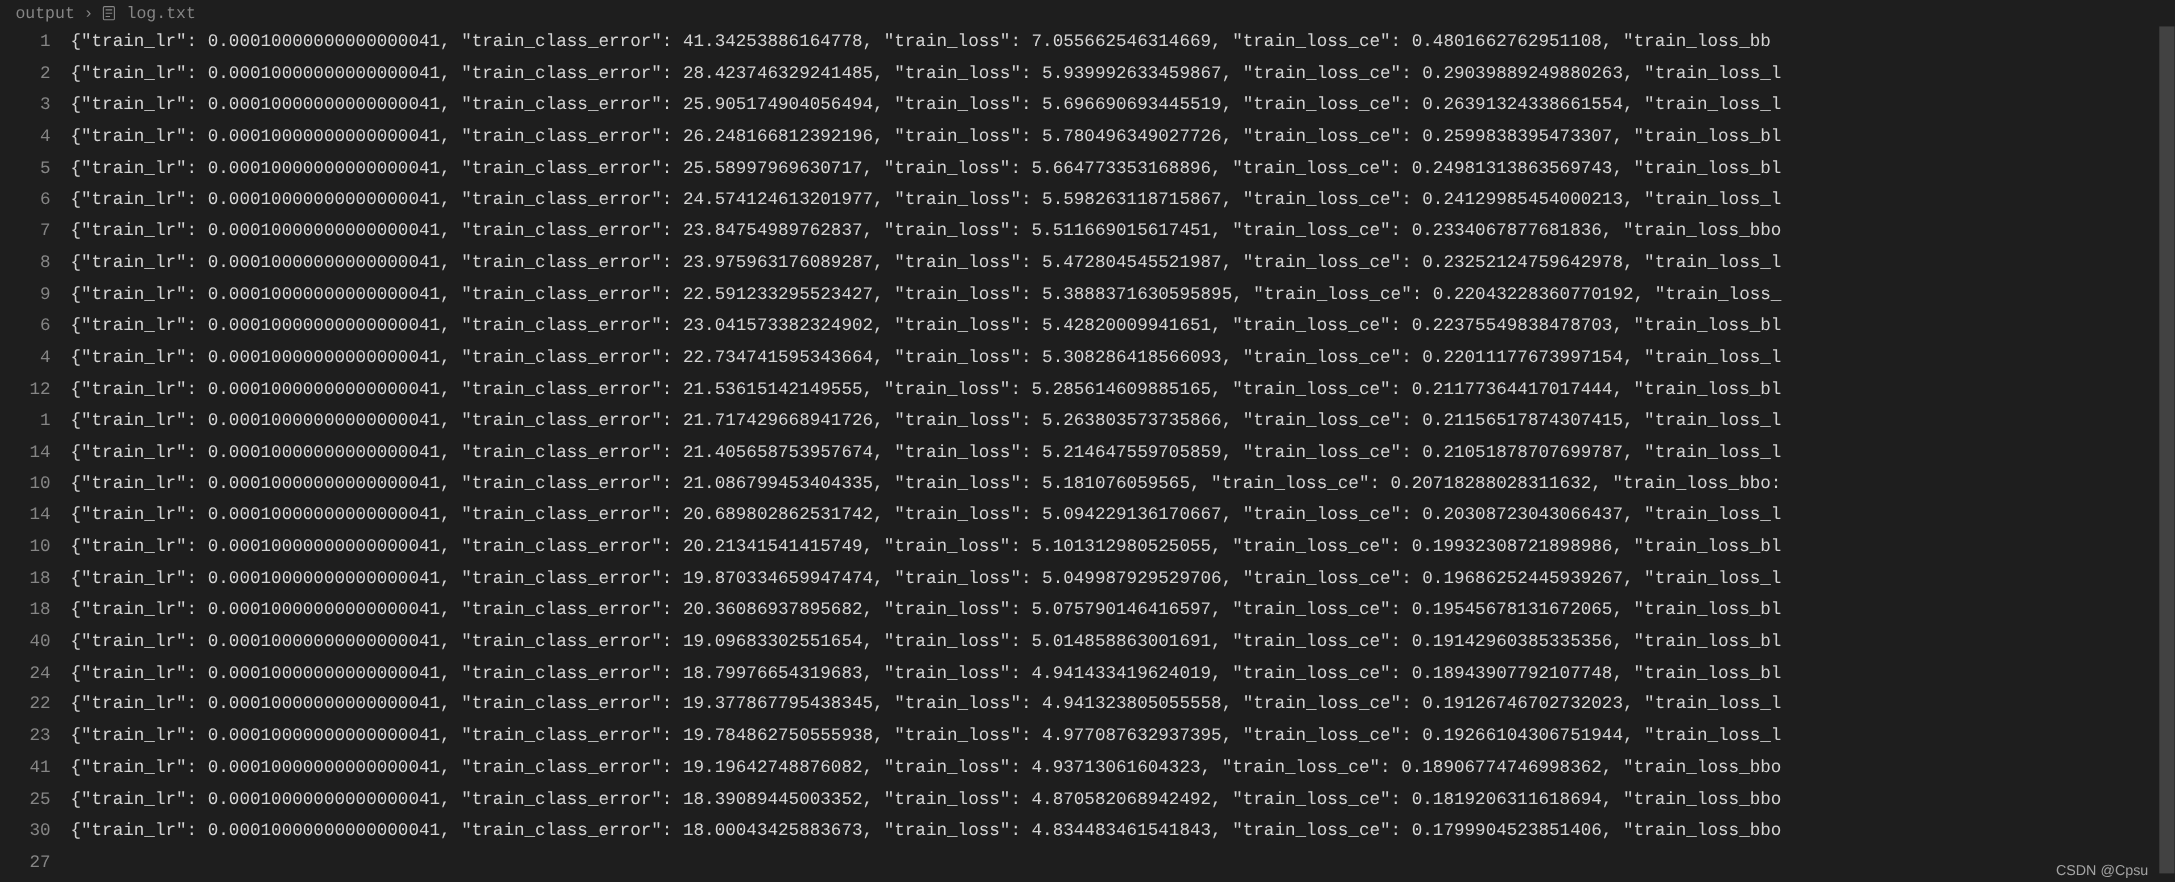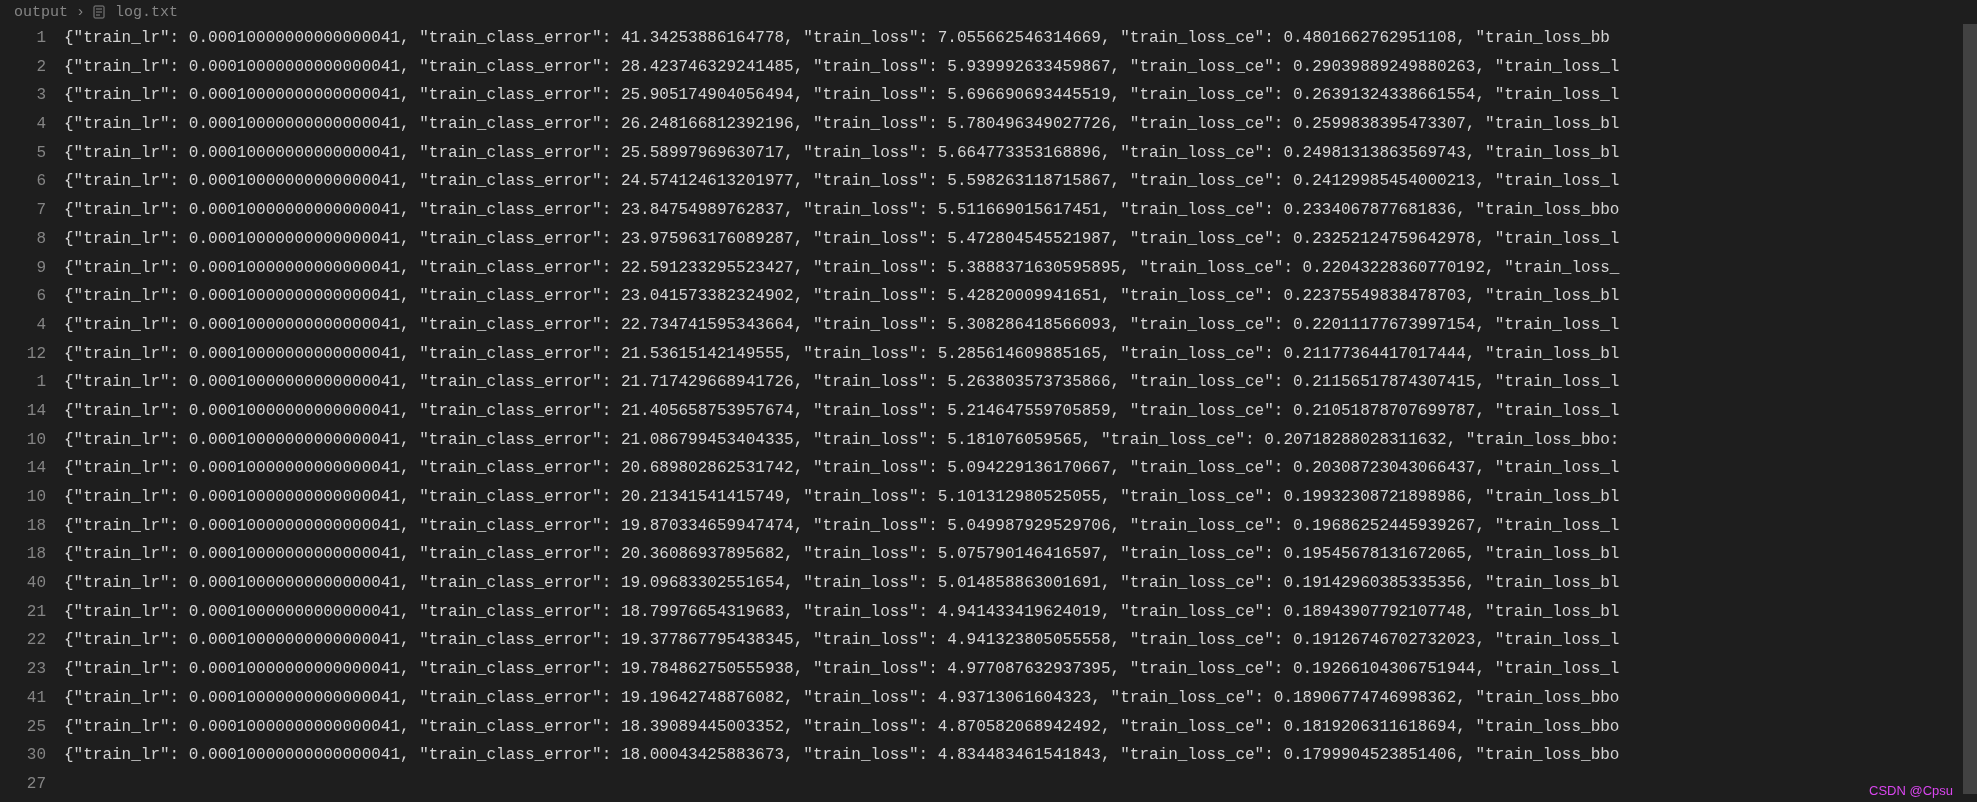--- a/index.html
+++ b/index.html
@@ -61,21 +61,21 @@
     .code-line {
       height: 28.7px;
       line-height: 28.7px;
       white-space: pre;
       color: #d4d4d4;
     }
     .watermark {
       position: absolute;
       bottom: 4px;
       right: 24px;
-      color: #d946ef;
+      color: #a3a3a3;
       font-size: 13px;
       font-family: Arial, sans-serif;
     }
     .scrollbar {
       position: absolute;
       right: 0;
       top: 24px;
       width: 14px;
       height: 778px;
       background: transparent;
@@ -120,21 +120,21 @@
       <div class="gutter-line">4</div>
       <div class="gutter-line">12</div>
       <div class="gutter-line">1</div>
       <div class="gutter-line">14</div>
       <div class="gutter-line">10</div>
       <div class="gutter-line">14</div>
       <div class="gutter-line">10</div>
       <div class="gutter-line">18</div>
       <div class="gutter-line">18</div>
       <div class="gutter-line">40</div>
-      <div class="gutter-line">21</div>
+      <div class="gutter-line">24</div>
       <div class="gutter-line">22</div>
       <div class="gutter-line">23</div>
       <div class="gutter-line">41</div>
       <div class="gutter-line">25</div>
       <div class="gutter-line">30</div>
       <div class="gutter-line">27</div>
     </div>
   <div class="content" id="content">
       <div class="code-line">{"train_lr": 0.00010000000000000041, "train_class_error": 41.34253886164778, "train_loss": 7.055662546314669, "train_loss_ce": 0.4801662762951108, "train_loss_bb</div>
       <div class="code-line">{"train_lr": 0.00010000000000000041, "train_class_error": 28.42374632924148​5, "train_loss": 5.939992633459867, "train_loss_ce": 0.29039889249880263, "train_loss_l</div>

